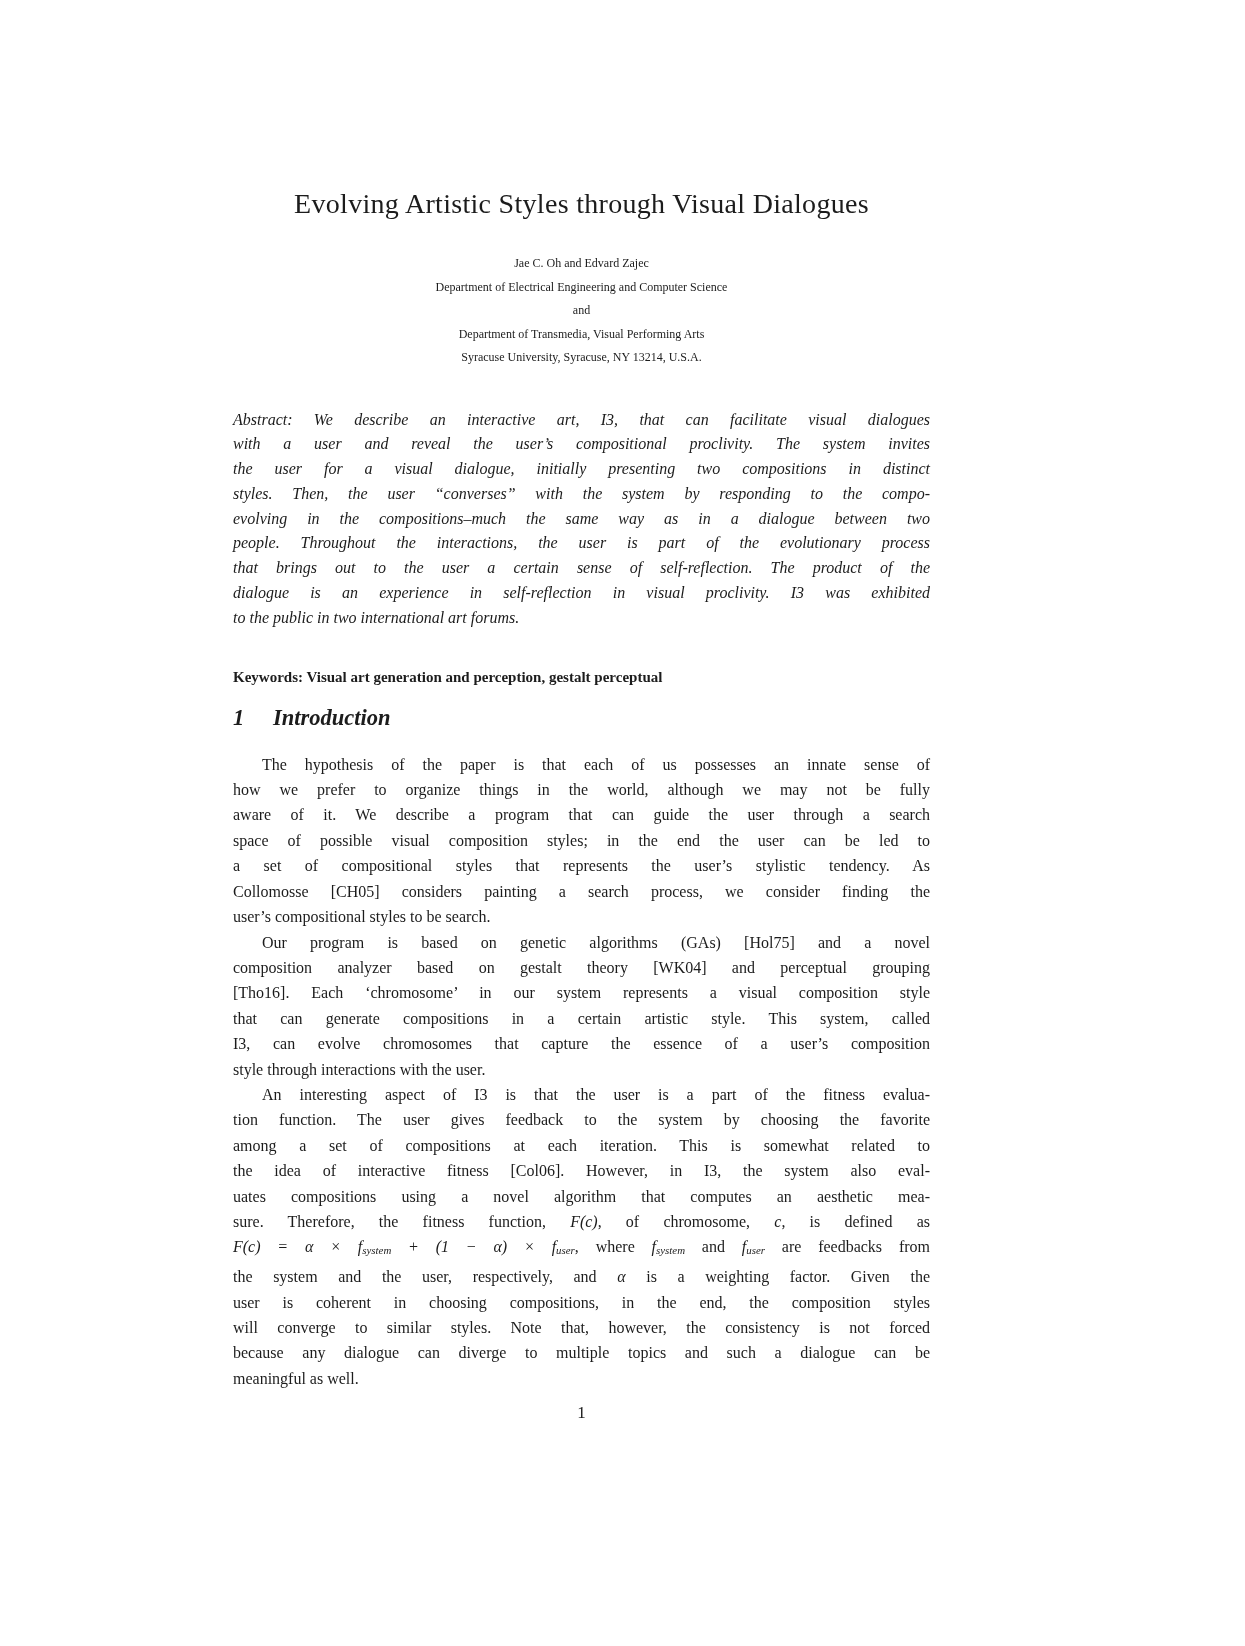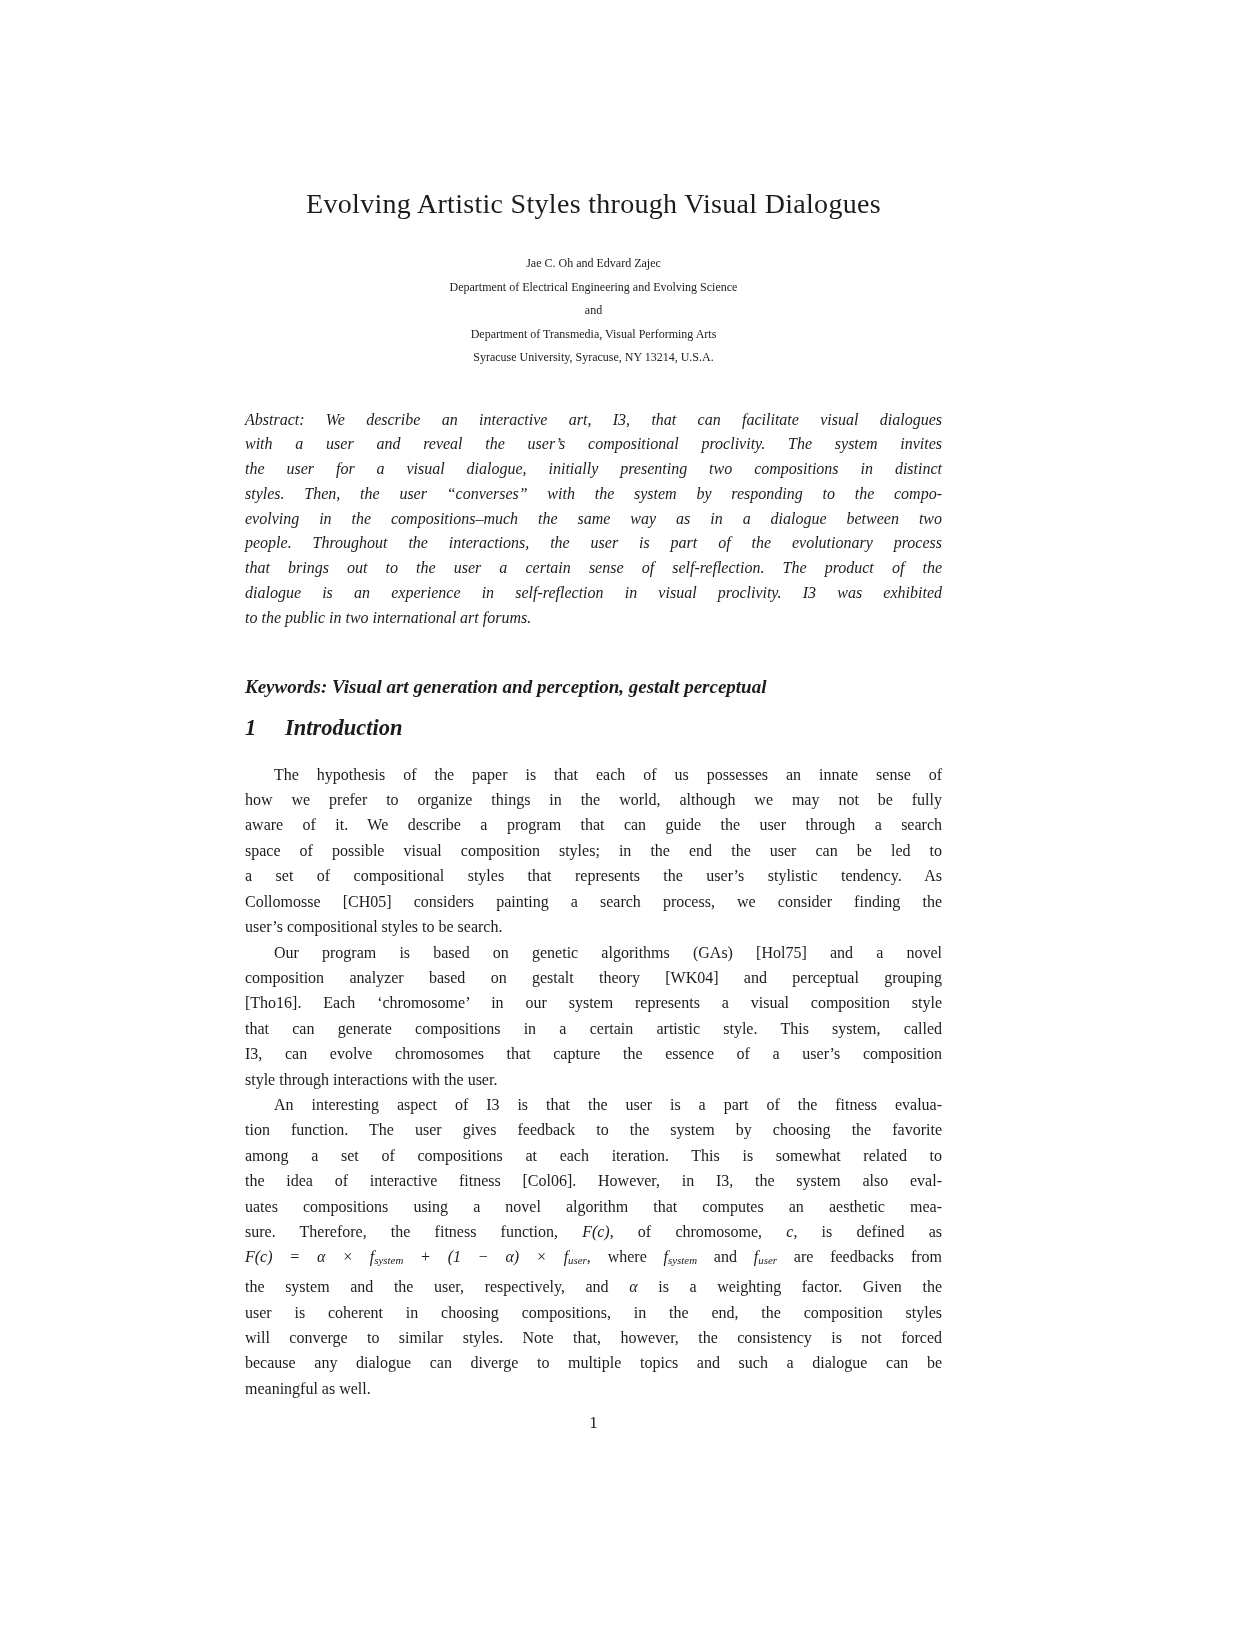--- a/index.html
+++ b/index.html
@@ -3,37 +3,37 @@
 <meta charset="utf-8">
 <style>
   * { margin:0; padding:0; box-sizing:border-box; }
   html, body { background:#ffffff; }
   body {
     width:1245px; height:1646px; position:relative; overflow:hidden;
     font-family:"Liberation Serif", "DejaVu Serif", serif;
     color:#1c1c1c;
     -webkit-font-smoothing:antialiased;
   }
-  .page { position:absolute; left:245px; top:0; width:697px; }
+  .page { position:absolute; left:233px; top:0; width:697px; }
 
   .title {
     margin-top:188px;
     font-size:28px; font-weight:normal; text-align:center;
     letter-spacing:0.3px; line-height:32px;
   }
 
   .authors { margin-top:32px; font-size:12px; line-height:23.5px; }
   .authors .line { text-align:center; }
 
   .par .line { text-align:justify; text-align-last:justify; }
   .par .line:last-child { text-align-last:left; }
 
   .abstract { margin-top:38px; font-style:italic; font-size:16px; line-height:24.8px; }
 
-  .keywords { margin-top:44px; font-weight:bold; font-size:19px; line-height:24px;font-style:italic; }
+  .keywords { margin-top:34px; font-weight:bold; font-size:15px; line-height:24px; }
 
   .heading { margin-top:16px; font-size:22.5px; font-weight:bold; line-height:26px;font-style:italic; }
   .secnum { display:inline-block; min-width:40px; }
 
   .body { font-size:16px; line-height:25.4px; }
   .body.first { margin-top:21px; }
   .indent .line:first-child { text-indent:29px; }
 
   .mi { font-style:italic; }
   .sub { font-size:68%; font-style:italic; vertical-align:-0.22em; }
@@ -42,21 +42,21 @@
 </style>
 </head>
 <body>
 
 <div class="page">
 
   <h1 class="title">Evolving Artistic Styles through Visual Dialogues</h1>
 
   <div class="authors">
       <div class="line">Jae C. Oh and Edvard Zajec</div>
-      <div class="line">Department of Electrical Engineering and Evolving Science</div>
+      <div class="line">Department of Electrical Engineering and Computer Science</div>
       <div class="line">and</div>
       <div class="line">Department of Transmedia, Visual Performing Arts</div>
       <div class="line">Syracuse University, Syracuse, NY 13214, U.S.A.</div>
     </div>
 
   <div class="abstract par">
       <div class="line">Abstract: We describe an interactive art, I3, that can facilitate visual dialogues</div>
       <div class="line">with a user and reveal the user’s compositional proclivity.  The system invites</div>
       <div class="line">the user for a visual dialogue, initially presenting two compositions in distinct</div>
       <div class="line">styles. Then, the user “converses” with the system by responding to the compo-</div>

